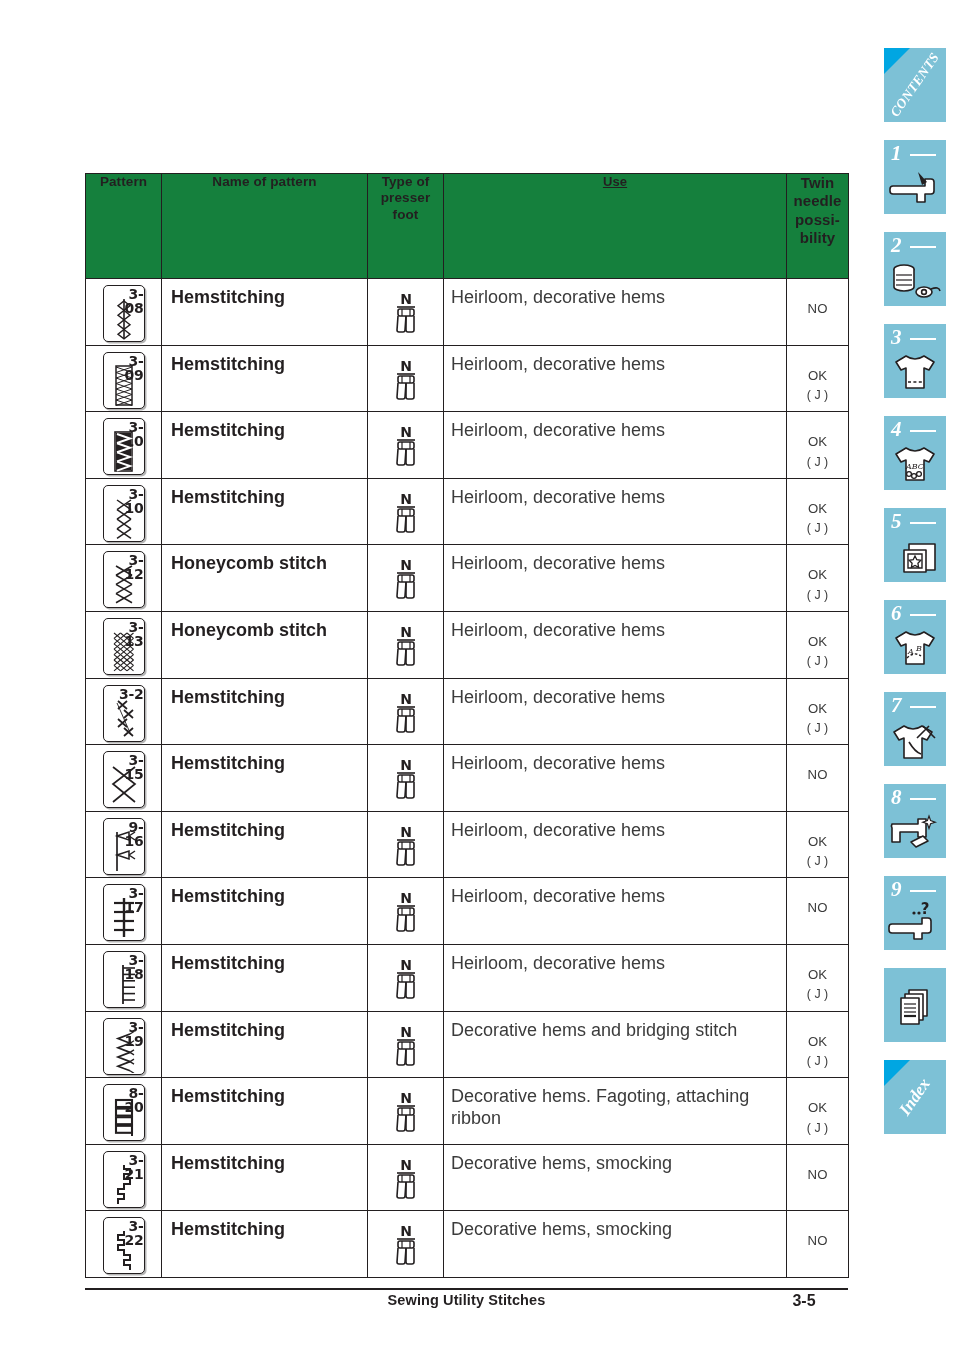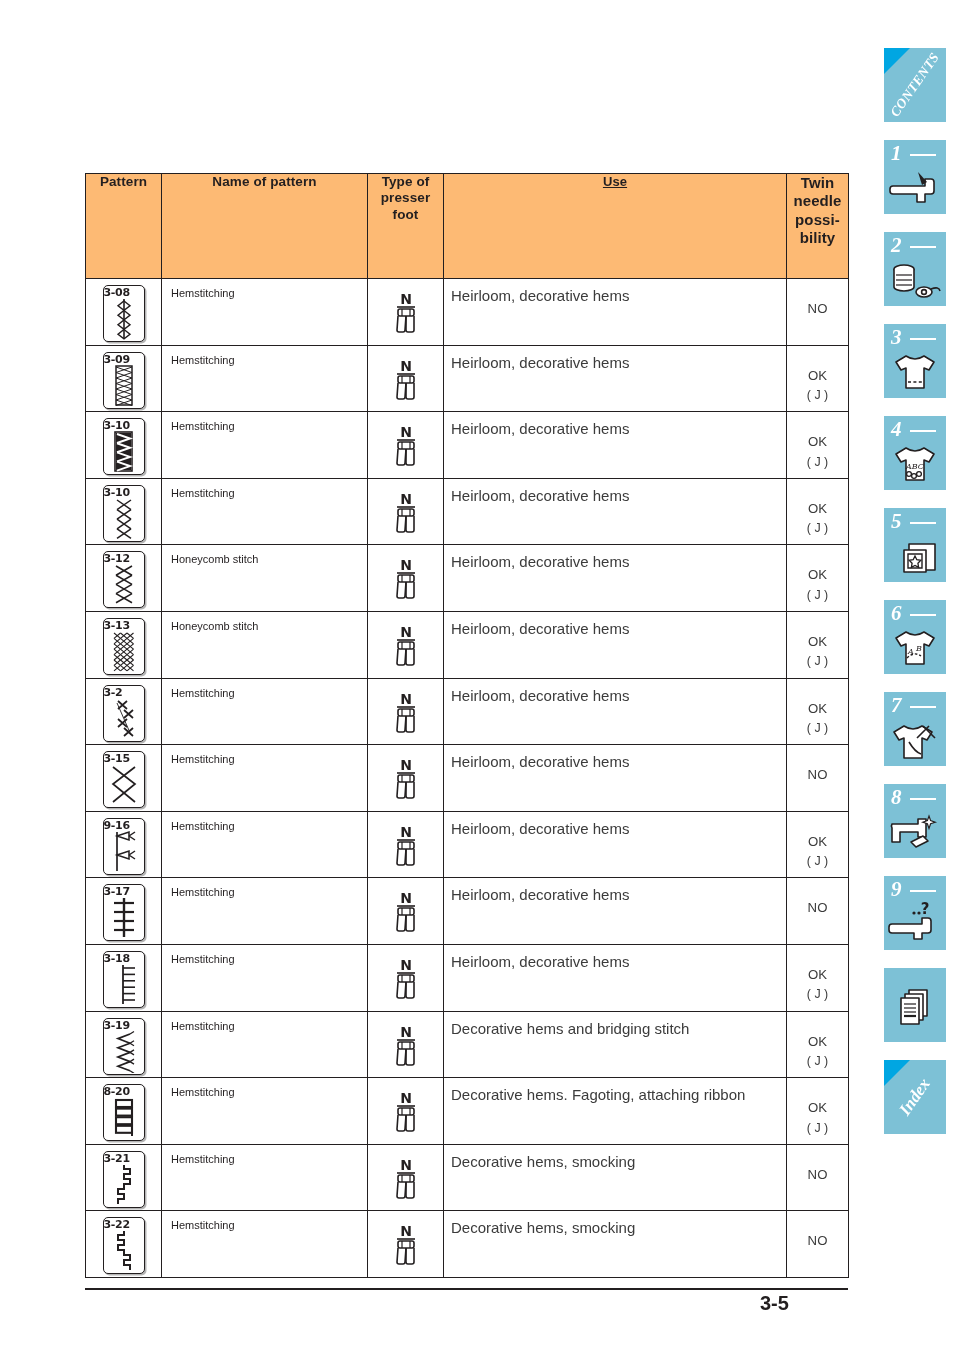--- a/index.html
+++ b/index.html
@@ -38,52 +38,52 @@
     vertical-align: top;
   }
 
   .col-pattern  { width: 76px; }
   .col-name     { width: 206px; }
   .col-foot     { width: 76px; }
   .col-use      { width: 343px; }
   .col-twin     { width: 62px; }
 
   thead th {
-    background: #fdba74;
+    background: #15803d;
     height: 104px;
     font-size: 13.5px;
     font-weight: bold;
     text-align: center;
     vertical-align: middle;
     line-height: 1.22;
     letter-spacing: .1px;
   }
   thead th.hdr-use { font-size: 13px; text-decoration: underline; }
   thead th.hdr-twin { font-size: 15px; }
 
   tbody tr { height: 66.6px; }
 
   td.cell-pattern {
     text-align: center;
     vertical-align: top;
     padding-top: 6px;
   }
   td.cell-name {
-    font-size: 11px;
-    font-weight: normal;
+    font-size: 18px;
+    font-weight: bold;
     padding: 8px 0 0 9px;
     line-height: 1.2;
   }
   td.cell-foot {
     text-align: center;
     vertical-align: top;
     padding-top: 7px;
   }
   td.cell-use {
-    font-size: 15px;
+    font-size: 18px;
     font-weight: normal;
     padding: 8px 0 0 7px;
     color: #3b3b3b;
     line-height: 1.2;
   }
   td.cell-twin {
     font-size: 13.2px;
     text-align: center;
     padding-top: 20px;
     color: #3b3b3b;
@@ -97,23 +97,23 @@
     height: 55px;
     border: 1.4px solid #231f20;
     border-radius: 5px;
     margin: 0 auto;
     position: relative;
     background: #fff;
     box-shadow: 1.5px 1.5px 0 0 rgba(120,120,120,.55);
   }
   .pattern-num {
     position: absolute;
-    top: 1px; left: 0; right: 0;
-    text-align: left;
-    font-size: 11px;
+    top: 1px; left: 8px; right: 0;
+    text-align: right;
+    font-size: 14px;
     font-weight: bold;
     font-family: "DejaVu Sans", sans-serif;
     letter-spacing: -.3px;
     line-height: 1;
     color: #231f20;
   }
   .pattern-art {
     position: absolute;
     top: 11px; left: 0;
     width: 40px; height: 43px;
@@ -144,22 +144,22 @@
     text-align: center;
     font-size: 14.5px;
     font-weight: bold;
     letter-spacing: .1px;
   }
   .footer-page {
     position: absolute;
     left: 760px;
     top: 1292px;
     width: 88px;
-    text-align: left;
-    font-size: 20px;
+    text-align: center;
+    font-size: 16px;
     font-weight: bold;
   }
 
   
   .tab-rail {
     position: absolute;
     left: 884px;
     top: 48px;
     width: 70px;
   }
@@ -738,20 +738,21 @@
      <td class="cell-use">Decorative hems, smocking</td>
      <td class="cell-twin">
        <span>NO</span>
        
      </td>
         </tr>
       </tbody>
   </table>
 
   <div class="footer-rule"></div>
+  <div class="footer-title">Sewing Utility Stitches</div>
   <div class="footer-page">3-5</div>
 
   <div class="tab-rail" id="tab-rail">
       <div class="tab">
         <div class="tab-corner"></div>
       <div class="tab-word contents">CONTENTS</div>
       </div>
       <div class="tab">
         <div class="tab-num">1</div>
       <div class="tab-dash"></div>

